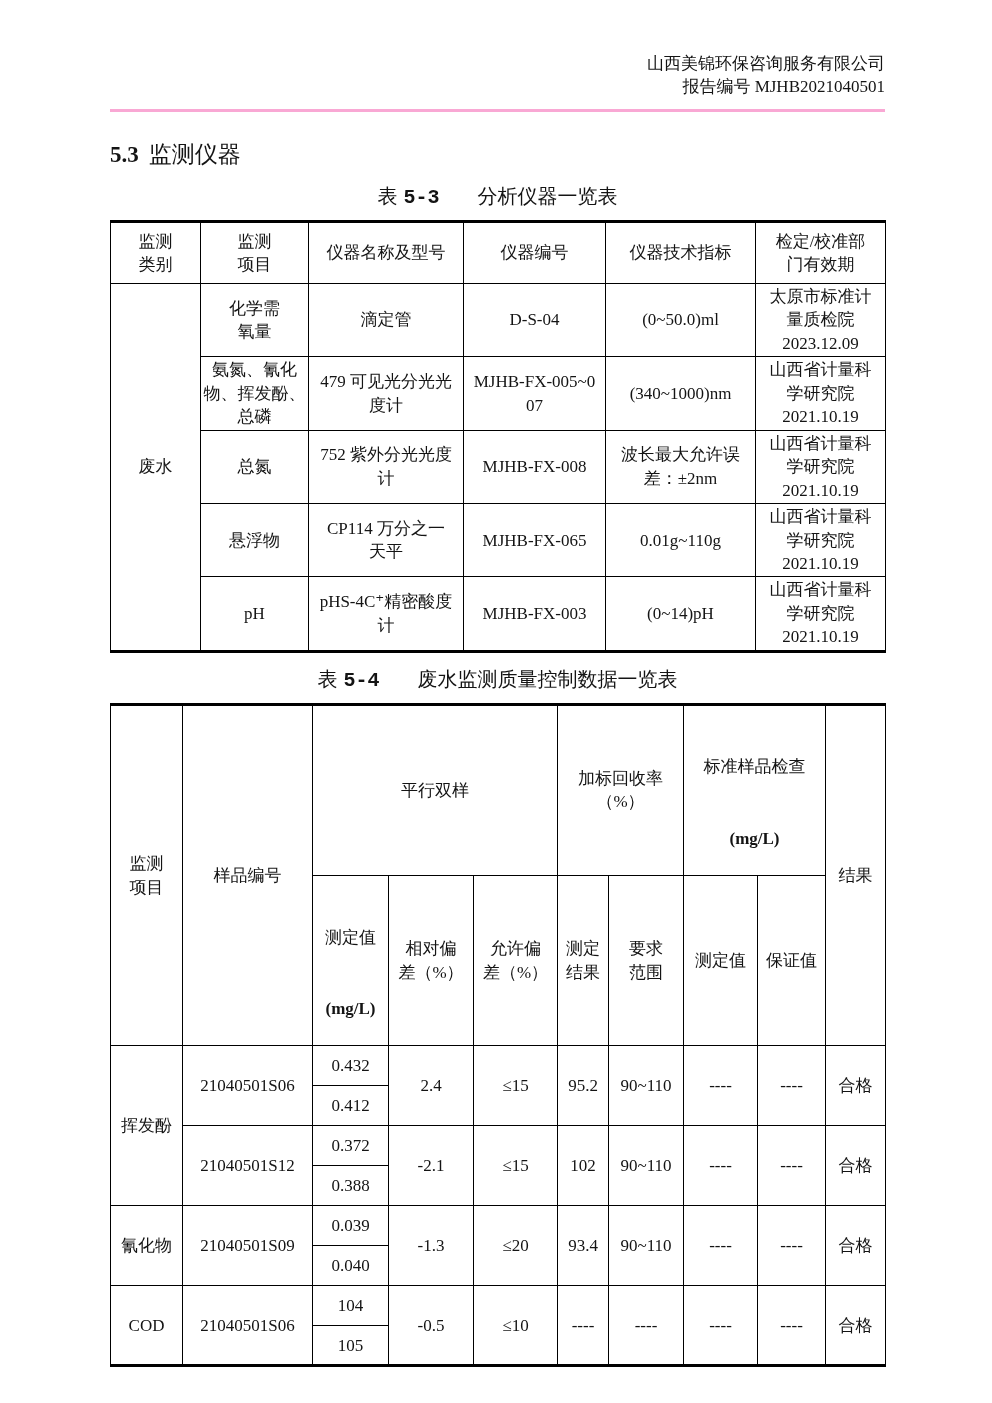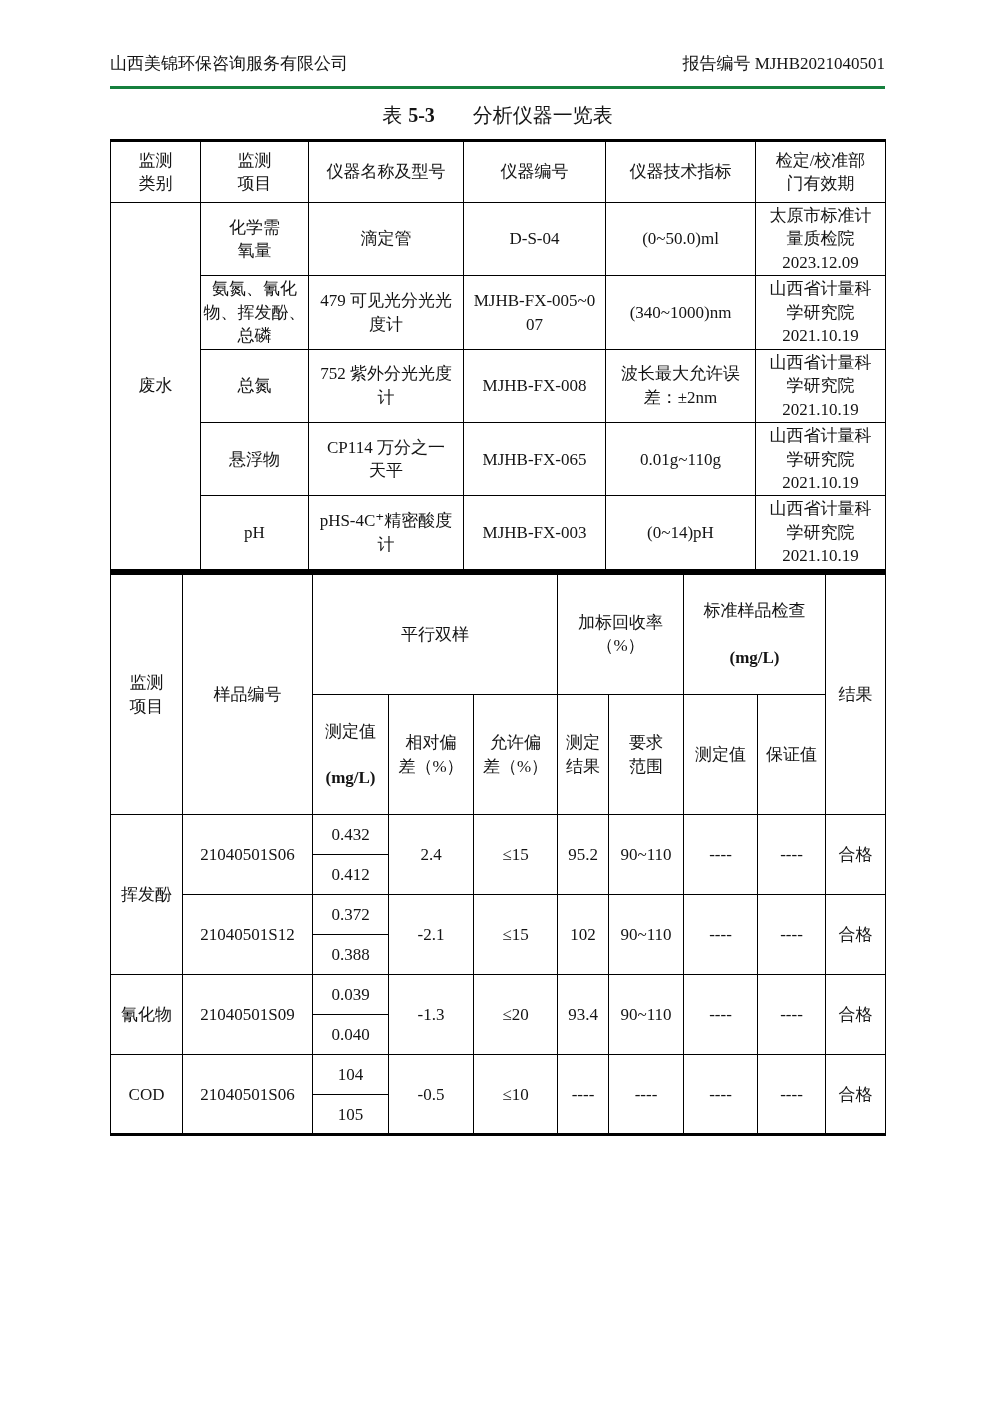--- a/index.html
+++ b/index.html
@@ -5,59 +5,62 @@
   html,body{margin:0;padding:0;background:#ffffff;}
   .page{
     width:992px;height:1403px;box-sizing:border-box;position:relative;
     background:#ffffff;color:#141414;overflow:hidden;
     padding:52px 107px 0 110px;
     font-family:"Liberation Serif","DejaVu Serif",serif;
   }
   
   .doc-header{
     display:flex;justify-content:space-between;align-items:flex-end;
-    font-size:17px;padding-bottom:11px;border-bottom:3px solid #15803d;
+    font-size:17px;padding-bottom:11px;border-bottom:3px solid #f9a8d4;flex-direction:column;
   }
   
   .sec-heading{font-size:23px;margin:27px 0 0 0;}
   .sec-num{font-weight:bold;margin-right:10px;}
   .body-para{font-size:21px;line-height:2.22;text-indent:2em;margin:8px 0 0 0;}
   
-  .table-title{text-align:center;font-size:20px;margin:13px 0 10px 0;}
+  .table-title{text-align:center;font-size:20px;margin:13px 0 10px 0;font-family:Liberation Mono, monospace;}
   .tt-num{font-weight:bold;margin-left:6px;}
   .tt-text{margin-left:38px;}
   
   table{
     border-collapse:collapse;table-layout:fixed;width:775px;
     border-top:3px solid #000;border-bottom:3px solid #000;
     font-size:17px;text-align:center;
   }
   th,td{
     border:1px solid #000;font-weight:normal;white-space:pre-line;
     vertical-align:middle;padding:1px 2px;line-height:1.38;
     overflow:hidden;
   }
   .t53 .hrow{height:62px;}
   .t53 .brow{height:66px;}
   .t54 .hrow1{height:50px;}
   .t54 .hrow2{height:48px;}
   .t54 .brow{height:40px;}
-  .blk{display:block;}
+  .blk{display:block;margin-top:25px;}
   .bold{font-weight:bold;}
 </style>
 </head>
 <body>
 
 <div class="page">
 
   <div class="doc-header">
     <span>山西美锦环保咨询服务有限公司</span>
     <span>报告编号 MJHB2021040501</span>
   </div>
 
+  <div class="sec-heading">
+    <span class="sec-num">5.3</span><span>监测仪器</span>
+  </div>
 
   <div class="table-title">
     <span>表</span><span class="tt-num">5-3</span><span class="tt-text">分析仪器一览表</span>
   </div>
 
   <table class="t53">
     <colgroup>
       <col style="width:90px">
         <col style="width:108px">
         <col style="width:155px">
@@ -129,20 +132,23 @@
       <td>MJHB-FX-003</td>
       <td>(0~14)pH</td>
       <td>山西省计量科
 学研究院
 2021.10.19</td>
     </tr>
   </tbody>
     </table>
 
 
+  <div class="table-title">
+    <span>表</span><span class="tt-num">5-4</span><span class="tt-text">废水监测质量控制数据一览表</span>
+  </div>
 
   <table class="t54">
     <colgroup>
       <col style="width:72px">
         <col style="width:130px">
         <col style="width:76px">
       <col style="width:85px">
         <col style="width:84px">
         <col style="width:51px">
       <col style="width:75px">

